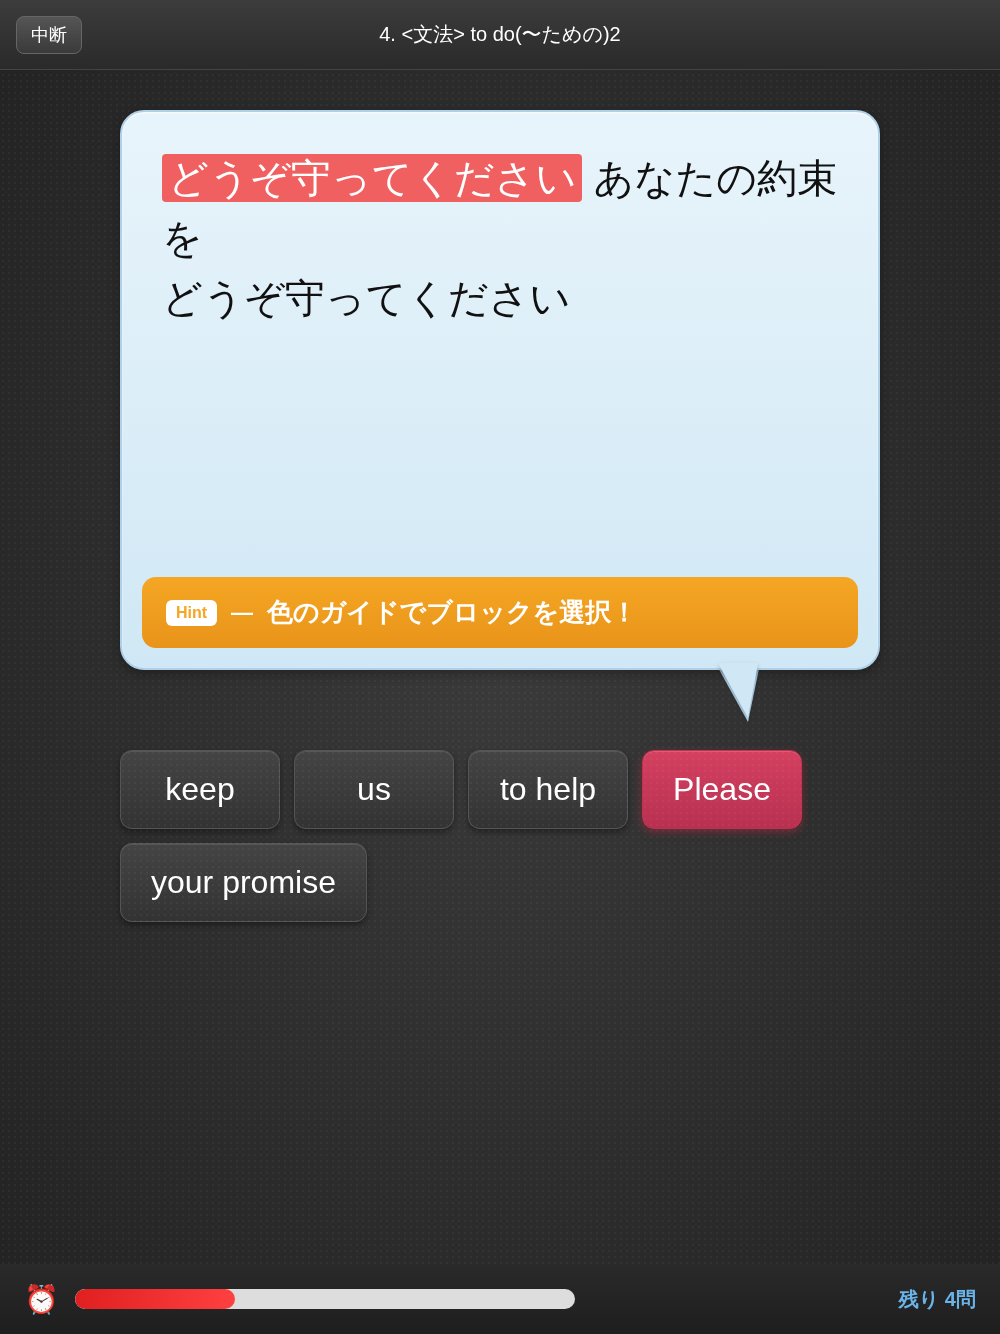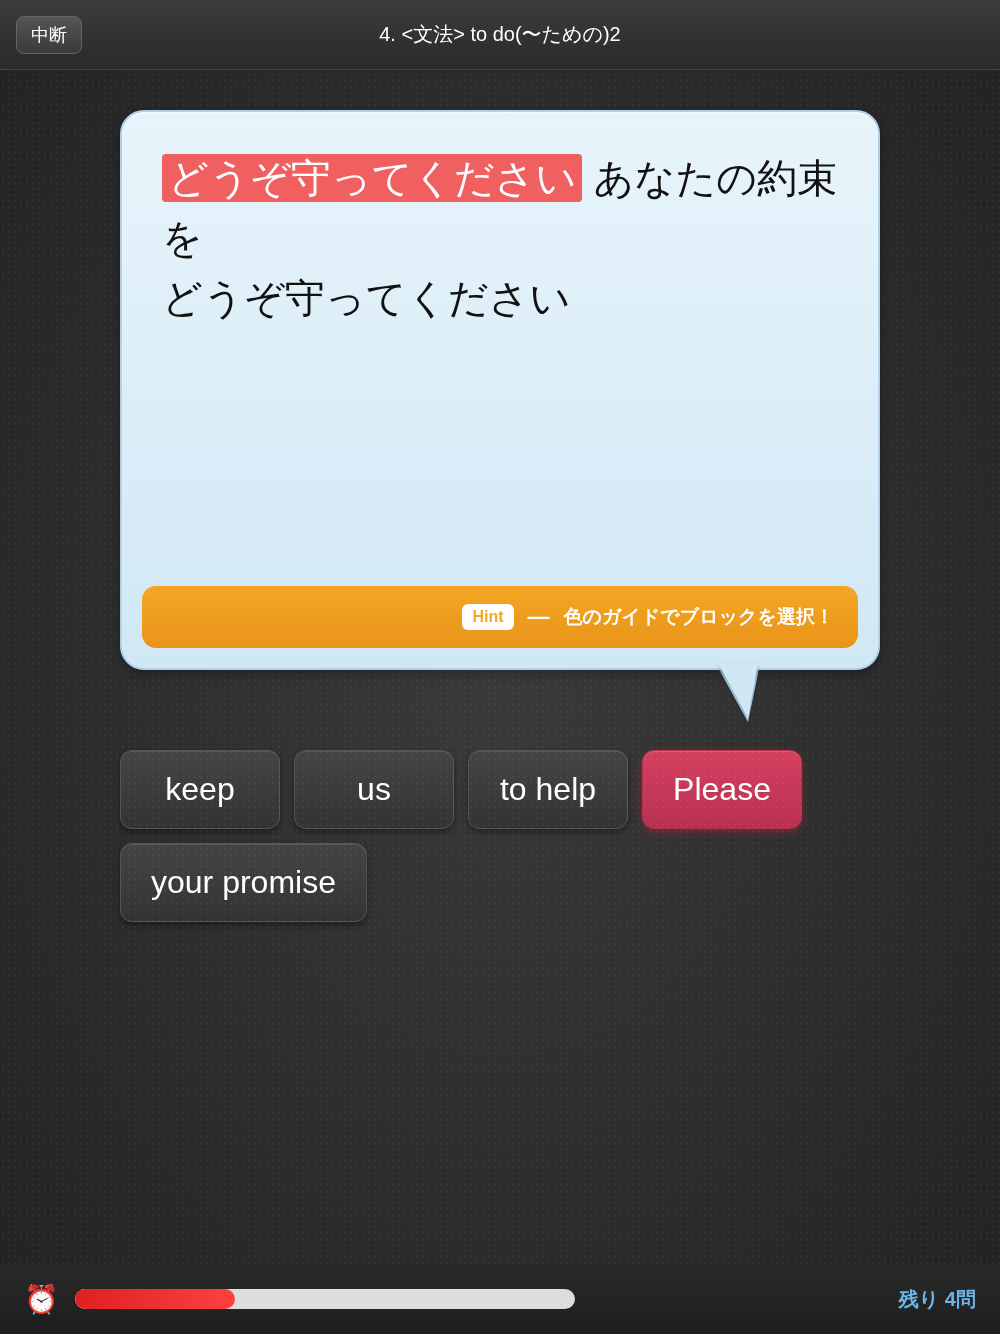--- a/index.html
+++ b/index.html
@@ -127,42 +127,41 @@
       position: absolute;
       bottom: 20px;
       left: 20px;
       right: 20px;
       background: linear-gradient(180deg, #f5a623 0%, #e8941a 100%);
       border-radius: 14px;
       padding: 18px 24px;
       display: flex;
       align-items: center;
       gap: 14px;
-      justify-content: flex-end;
     }
 
     .hint-label {
       background: #fff;
       color: #f5a623;
       font-size: 16px;
       font-weight: bold;
       padding: 4px 10px;
       border-radius: 6px;
       white-space: nowrap;
     }
 
     .hint-arrow {
       color: #fff;
       font-size: 22px;
       font-weight: bold;
     }
 
     .hint-text {
       color: #fff;
-      font-size: 19px;
+      font-size: 26px;
       font-weight: bold;
     }
 
     
     .word-buttons-area {
       margin-top: 80px;
       width: 760px;
       display: flex;
       flex-wrap: wrap;
       gap: 14px;

